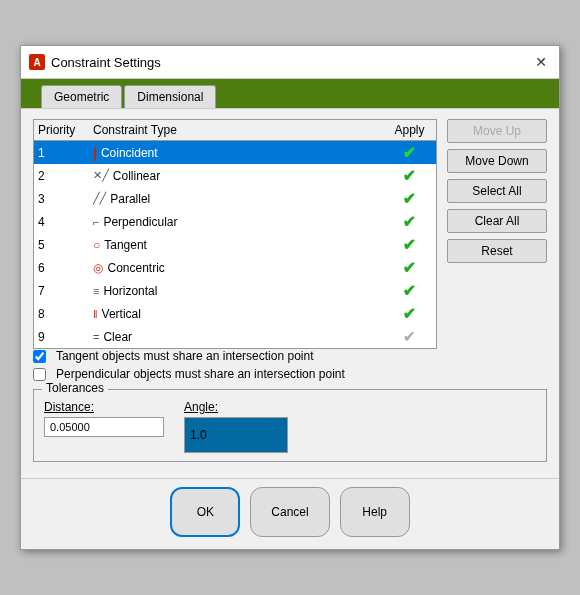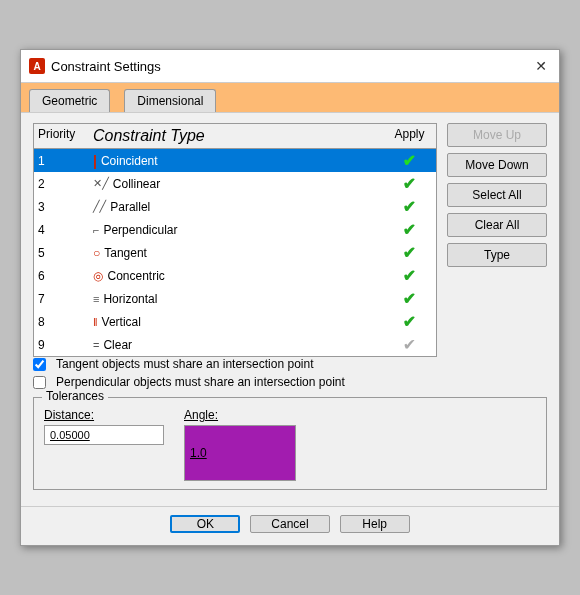--- a/index.html
+++ b/index.html
@@ -55,23 +55,23 @@
       height: 20px;
       display: flex;
       align-items: center;
       justify-content: center;
       cursor: pointer;
       font-size: 14px;
       color: #333;
     }
     .tabs {
       display: flex;
-      padding: 6px 8px 0 8px;
-      gap: 14px;
-      background: #fdba74;
+      padding: 6px 8px 0 20px;
+      gap: 2px;
+      background: #4d7c0f;
       border-bottom: 1px solid #ccc;
     }
     .tab {
       padding: 4px 12px;
       background: #e0e0e0;
       border: 1px solid #999;
       border-bottom: none;
       cursor: pointer;
       font-size: 12px;
       color: #000;
@@ -97,21 +97,21 @@
       background: #fff;
       overflow: hidden;
     }
     .table-header {
       display: flex;
       background: #f0f0f0;
       border-bottom: 1px solid #999;
       padding: 3px 4px;
     }
     .col-priority { width: 55px; font-size: 12px; color: #000; }
-    .col-type { flex: 1; font-size: 16px; color: #000; font-style: italic; }
+    .col-type { flex: 1; font-size: 12px; color: #000; }
     .col-apply { width: 45px; font-size: 12px; color: #000; text-align: center; }
     .table-row {
       display: flex;
       align-items: center;
       padding: 2px 4px;
       cursor: pointer;
       min-height: 22px;
     }
     .table-row.selected { background: #0078d7; color: white; }
     .row-num { width: 55px; font-size: 12px; }
@@ -159,51 +159,51 @@
       left: 8px;
       background: #f0f0f0;
       padding: 0 4px;
       font-size: 12px;
     }
     .tolerances-fields {
       display: flex;
       gap: 20px;
       margin-top: 4px;
     }
-    .field-group { display: flex; flex-direction: column; gap: 3px; text-decoration: underline; }
+    .field-group { display: flex; flex-direction: column; gap: 3px; }
     .field-label { font-size: 12px; text-decoration: underline; }
     .field-input {
       border: 1px solid #999;
       padding: 3px 5px;
       font-size: 11px;
       width: 120px;
       background: #fff;
     }
     .field-input-sm {
       border: 1px solid #999;
-      padding: 20px 5px;
-      font-size: 12px;
-      width: 112px;
-      background: #a21caf;
+      padding: 10px 5px;
+      font-size: 12px;
+      width: 104px;
+      background: #0369a1;
     }
     .dialog-footer {
       display: flex;
       justify-content: center;
       gap: 10px;
       padding: 8px 12px 12px 12px;
       border-top: 1px solid #ccc;
       margin-top: 6px;
     }
     .footer-btn {
-      padding: 0 20px;
+      padding: 16px 20px;
       background: #e0e0e0;
       border: 1px solid #999;
       cursor: pointer;
       font-size: 12px;
-      border-radius: 2px;
+      border-radius: 12px;
       min-width: 70px;
     }
     .footer-btn.default-btn {
       border: 2px solid #0078d7;
     }
     
   </style>
 </head>
 <body>
 
@@ -314,21 +314,21 @@
           </span>
           <span class="row-apply check-gray">✔</span>
         </div>
       </div>
 
       <div class="buttons-col">
         <button class="btn disabled">Move Up</button>
         <button class="btn">Move Down</button>
         <button class="btn">Select All</button>
         <button class="btn">Clear All</button>
-        <button class="btn">Type</button>
+        <button class="btn">Reset</button>
       </div>
     </div>
 
     <div class="checkboxes">
       <div class="checkbox-row">
         <input type="checkbox" checked="" id="cb-tangent" style="">
         <label class="checkbox-label" for="cb-tangent">Tangent objects must share an intersection point</label>
       </div>
       <div class="checkbox-row">
         <input type="checkbox" id="cb-perp" style="">

